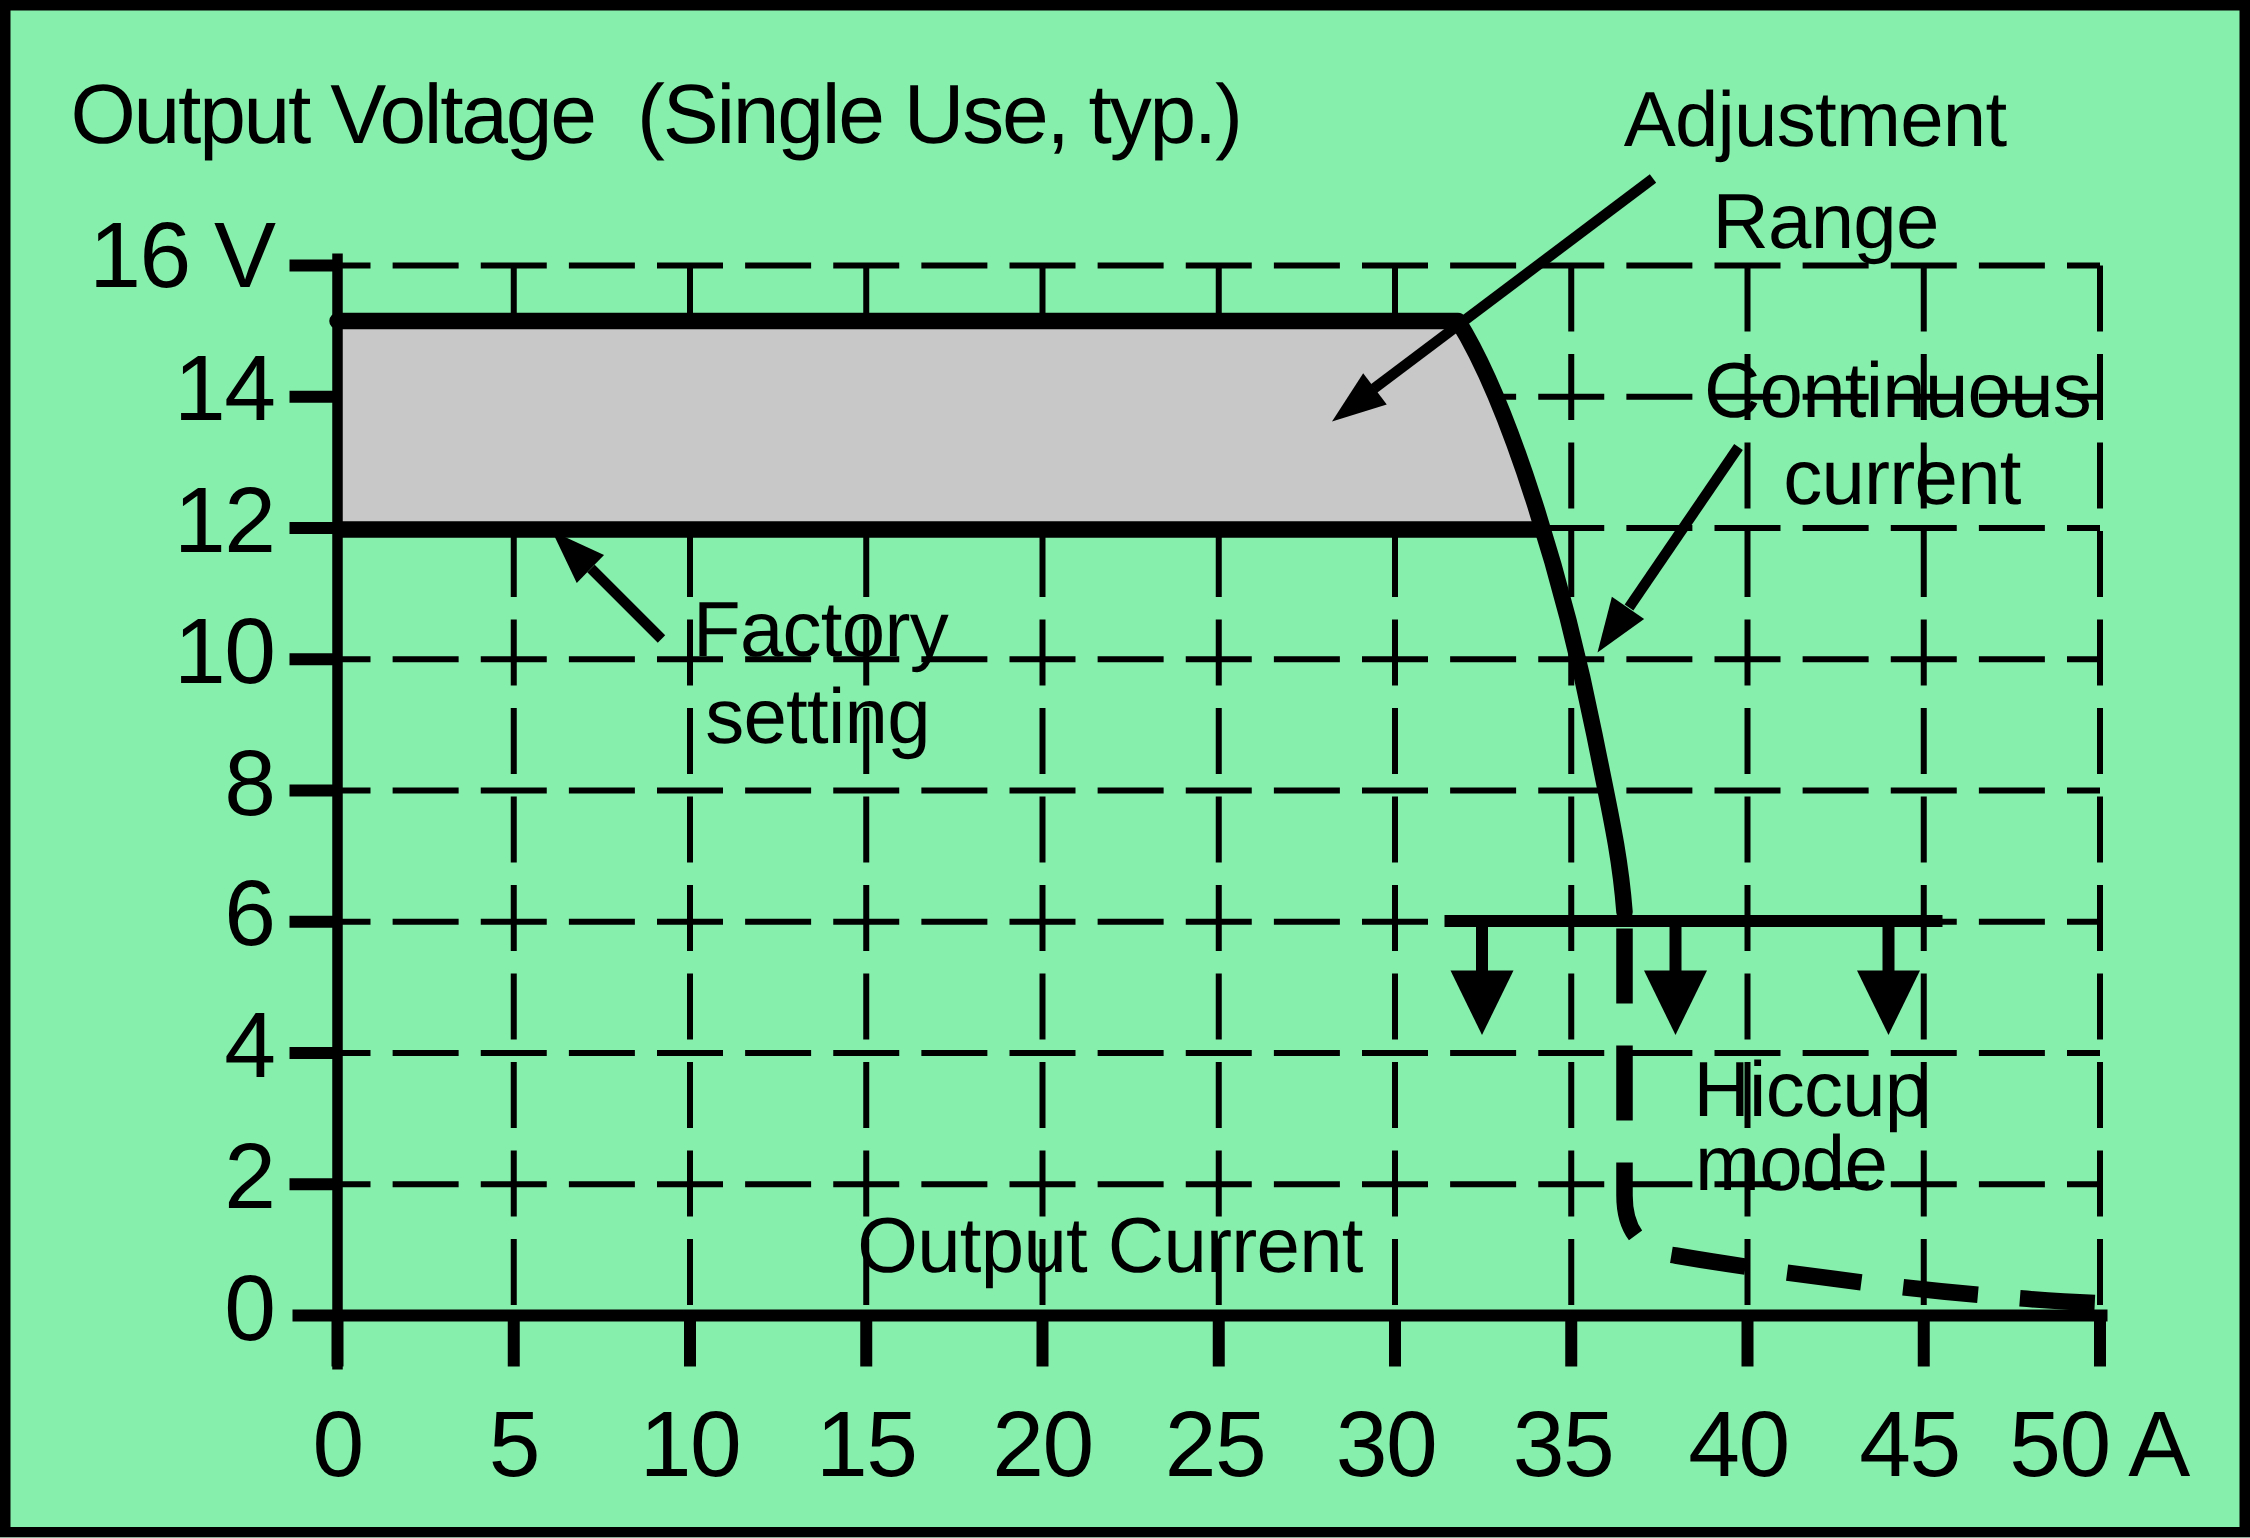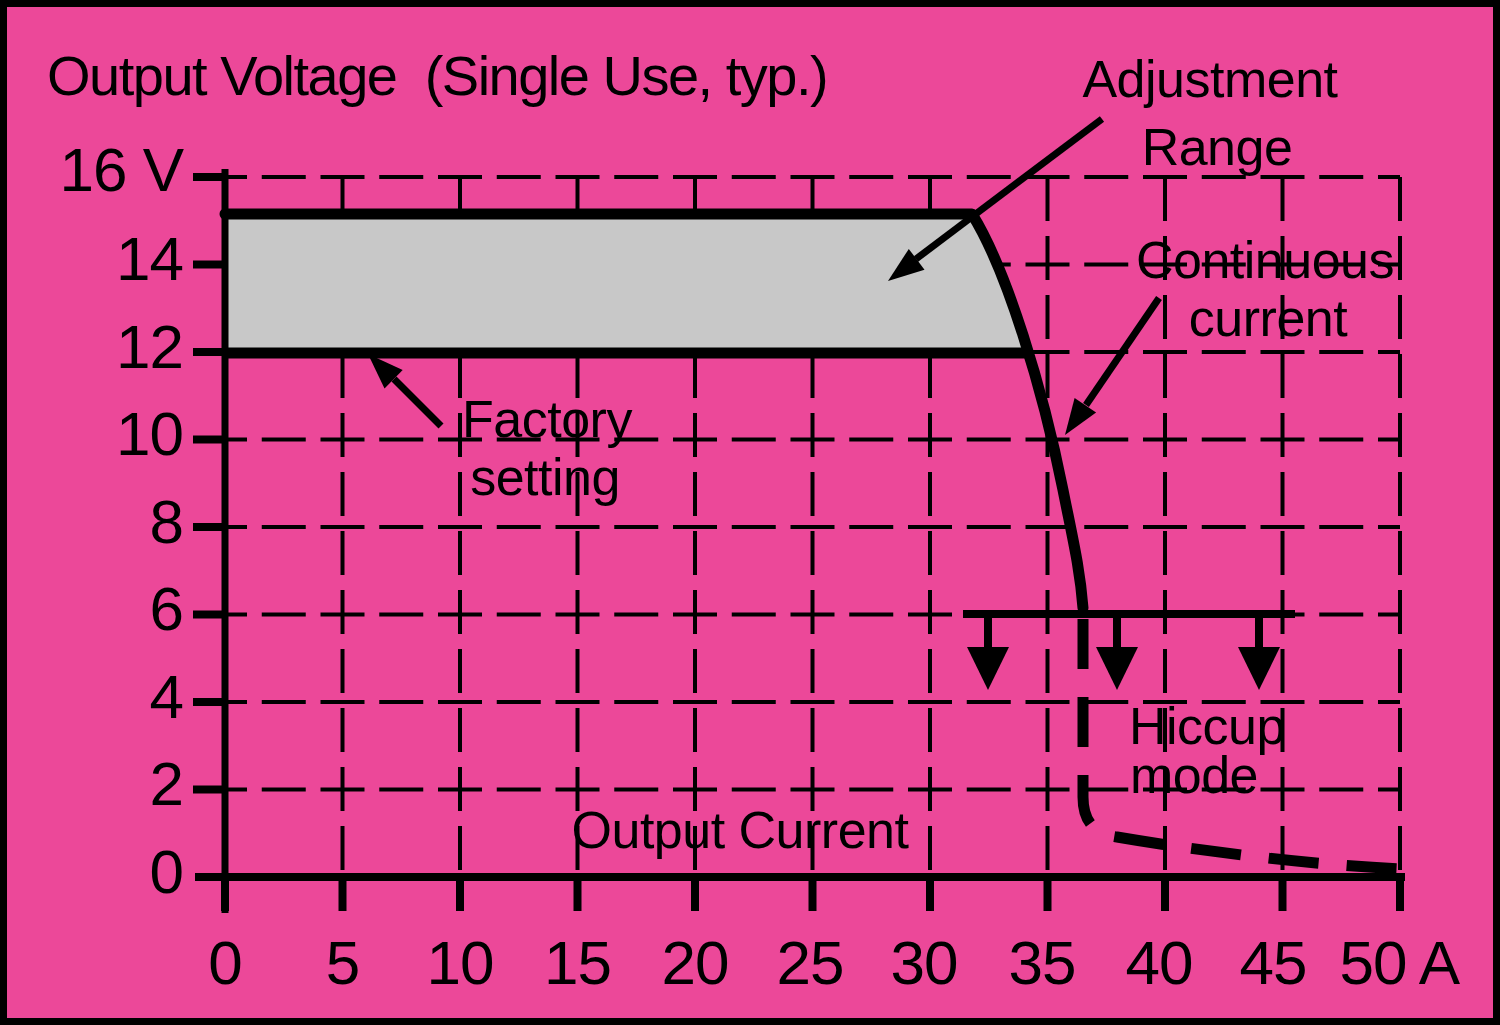--- a/index.html
+++ b/index.html
@@ -1,20 +1,20 @@
 <!DOCTYPE html>
 <html><head>
 <meta charset="utf-8">
 <style>
   html,body{margin:0;padding:0;background:#e8e8e8;}
   .page{
     position:relative;
     width:1500px;height:1025px;
     box-sizing:border-box;
-    background:#ec4899;
+    background:#86efac;
     border:7px solid #000;
     font-family:"Liberation Sans", sans-serif;
     overflow:hidden;
   }
   svg{position:absolute;left:0;top:0;}
   svg text{white-space:pre;fill:#000;}
   .title-text{font-size:56px;letter-spacing:-1.5px;}
   .axis-label{font-size:62px;letter-spacing:-1px;}
   .annot{font-size:52px;letter-spacing:-0.5px;}
 </style>

